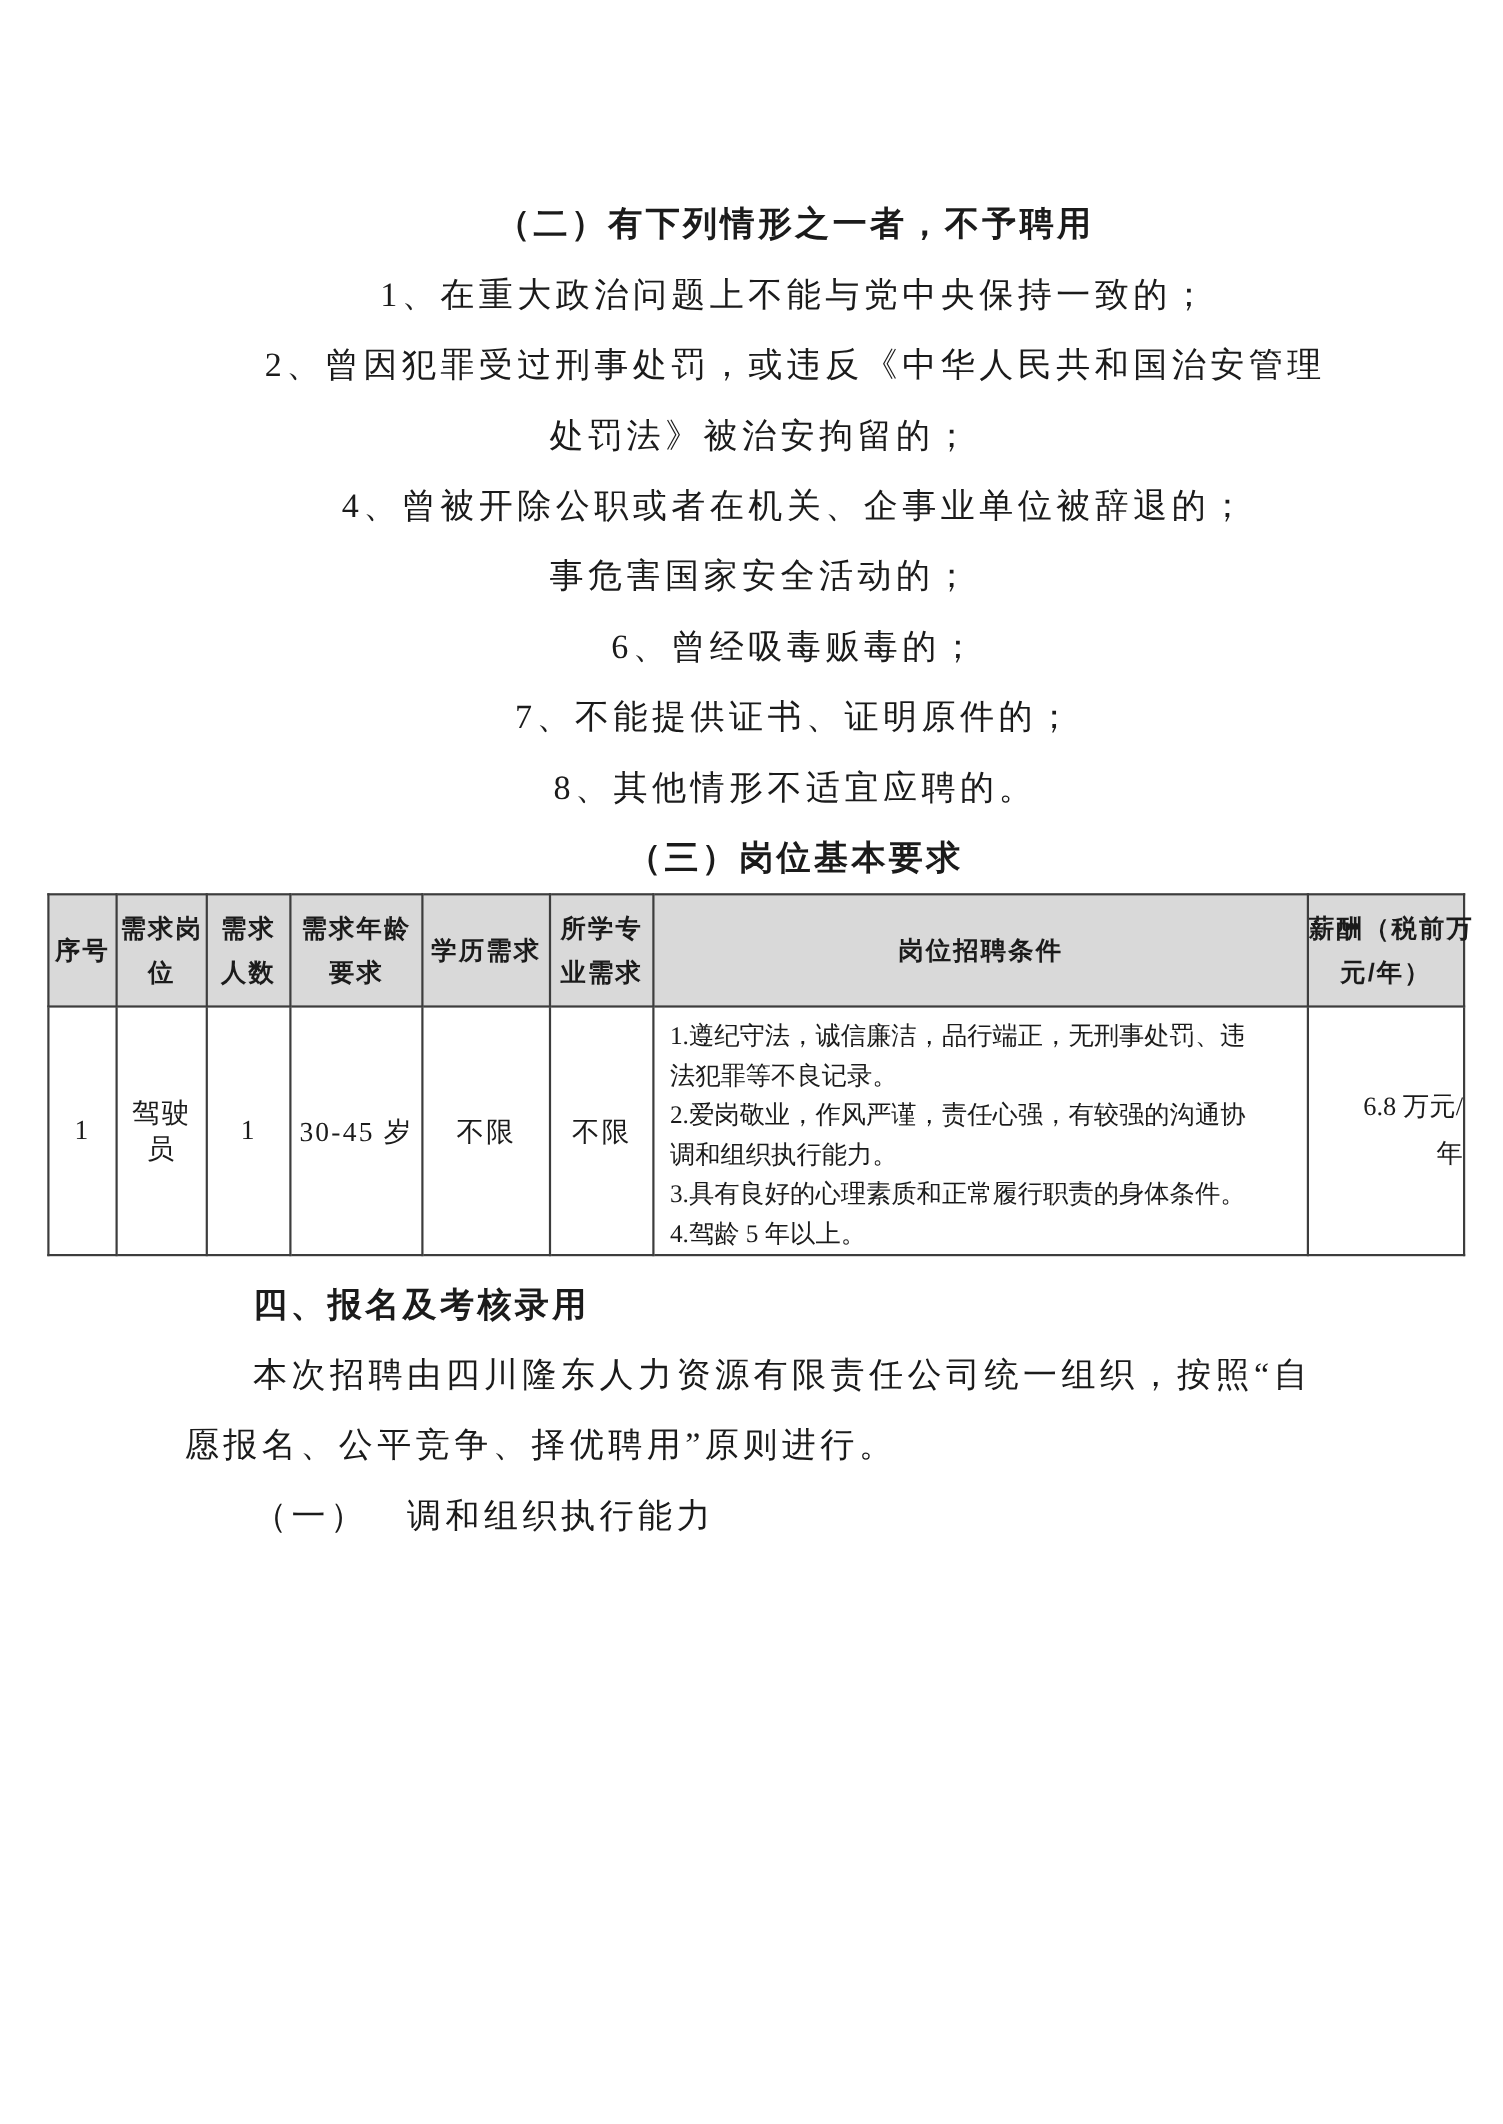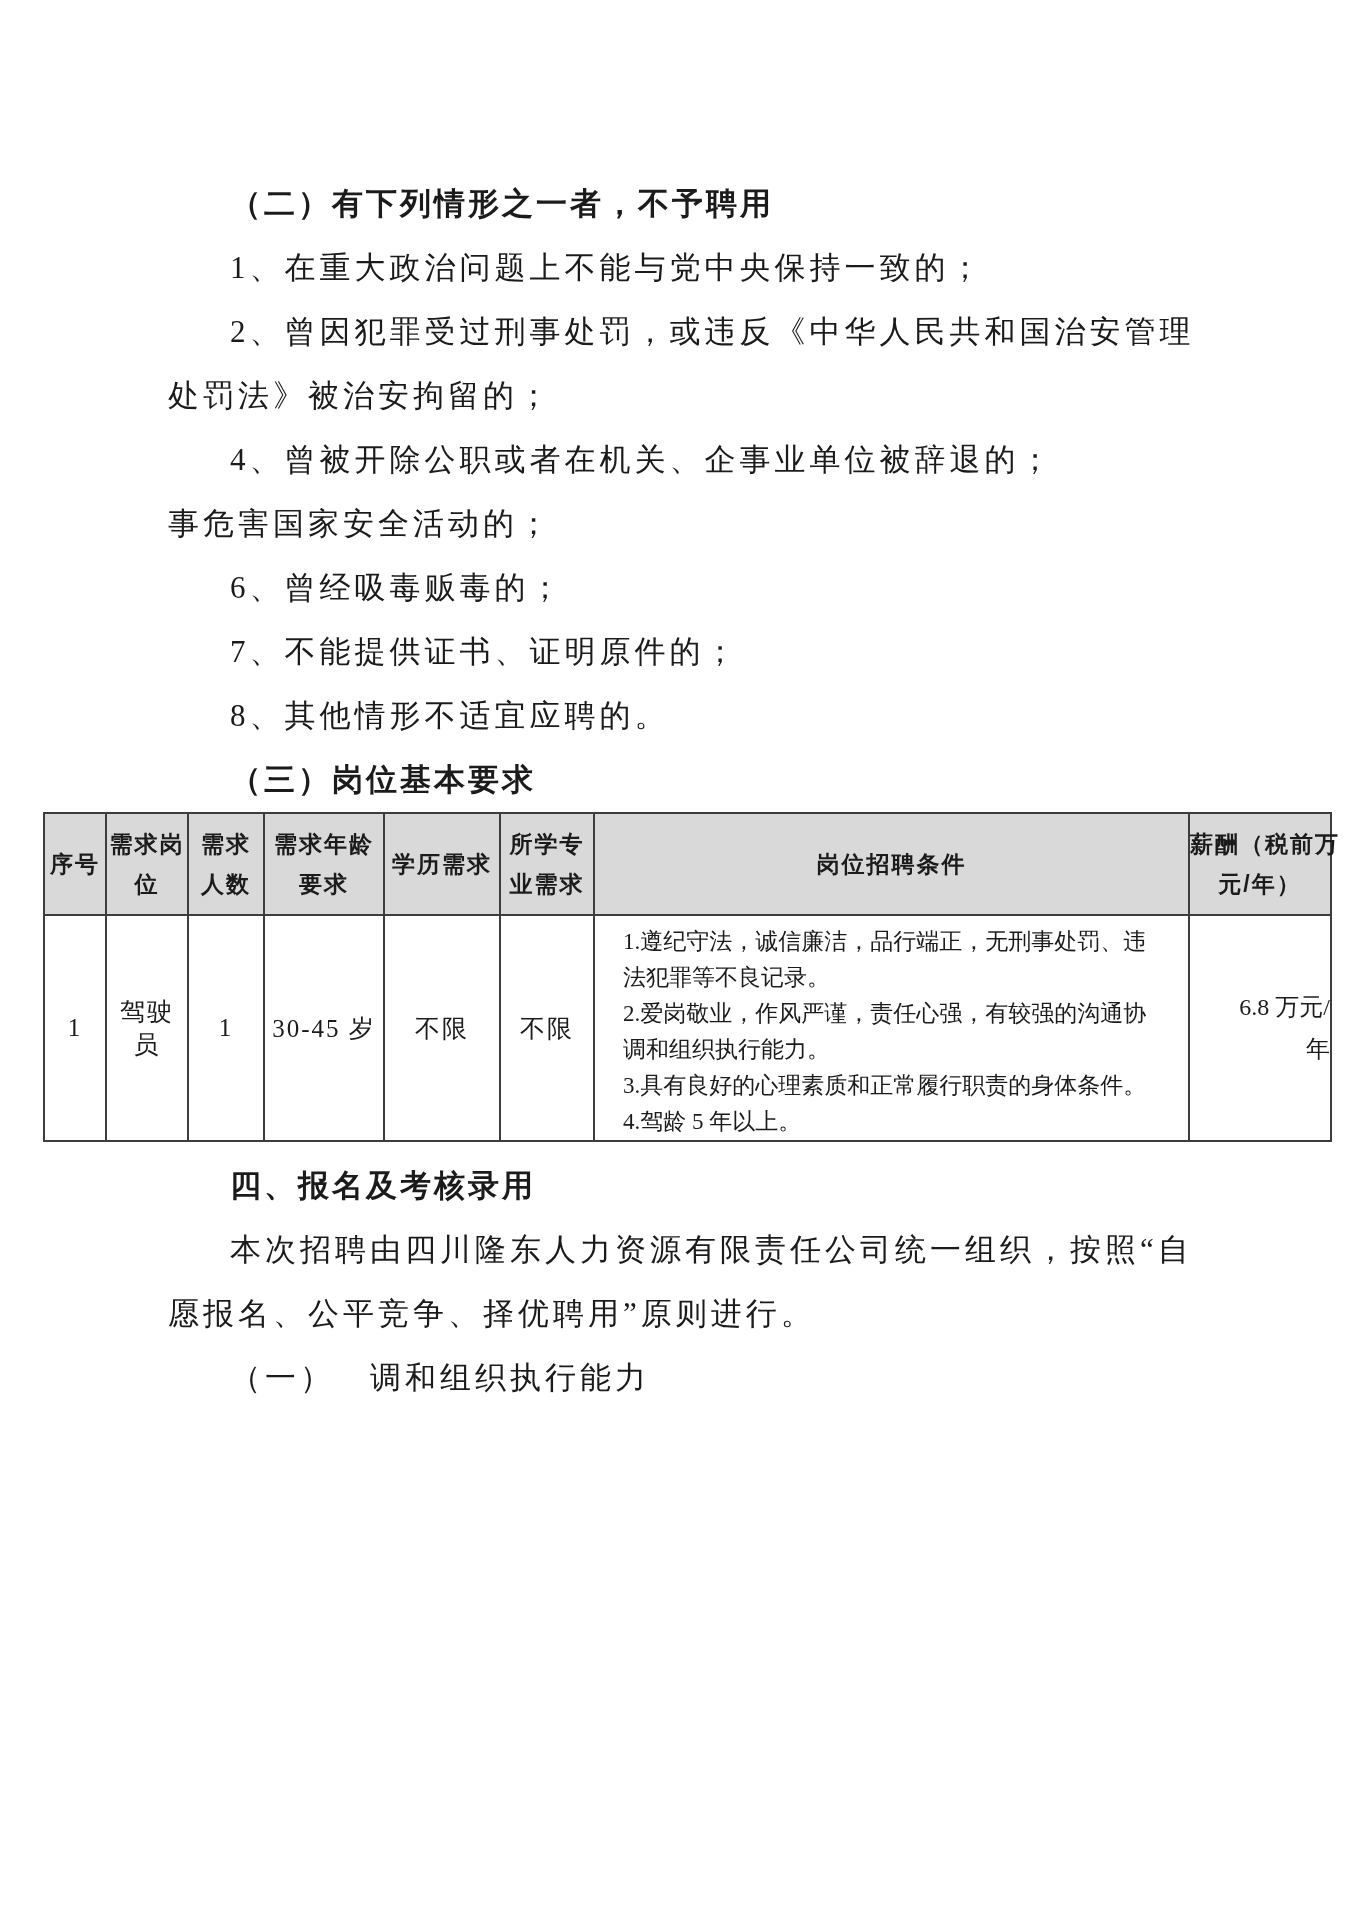--- a/index.html
+++ b/index.html
@@ -5,21 +5,21 @@
   html,body { margin:0; padding:0; background:#ffffff; }
   .page {
     position:relative;
     width:1366px; height:1931px;
     background:#ffffff;
     color:#1b1b1b;
     font-family:"Liberation Serif","DejaVu Serif",serif;
     overflow:hidden;
   }
   .flow { margin-left:168px; margin-right:150px; }
-  .flow-top { padding-top:172px; }
+  .flow-top { padding-top:172px;text-align:center; }
   .flow-bottom { margin-top:12px; }
 
   .block .line {
     height:64px; line-height:64px;
     font-size:31px;
     letter-spacing:4px;
     white-space:nowrap;
   }
   .line.indent { text-indent:62px; }
   .block.heading .line {
@@ -45,21 +45,21 @@
   }
   .jobtable th .cellline {
     font-size:23px; line-height:40px; text-align:center;
     letter-spacing:2px; white-space:nowrap;
   }
   .jobtable td { height:212px; }
   .td-center {
     text-align:center; vertical-align:middle;
     font-size:25px; letter-spacing:2px;
   }
-  td.td-cond { vertical-align:top; padding:8px 6px 0 28px;margin-top:44px; }
+  td.td-cond { vertical-align:top; padding:8px 6px 0 14px;margin-top:44px; }
   td.td-cond .cellline {
     font-size:23px; line-height:36px; text-align:left;
     white-space:nowrap;
   }
   td.td-salary { vertical-align:middle; }
   td.td-salary .cellline {
     font-size:24px; line-height:42px; text-align:right; white-space:nowrap;
   }
 </style>
 </head>

